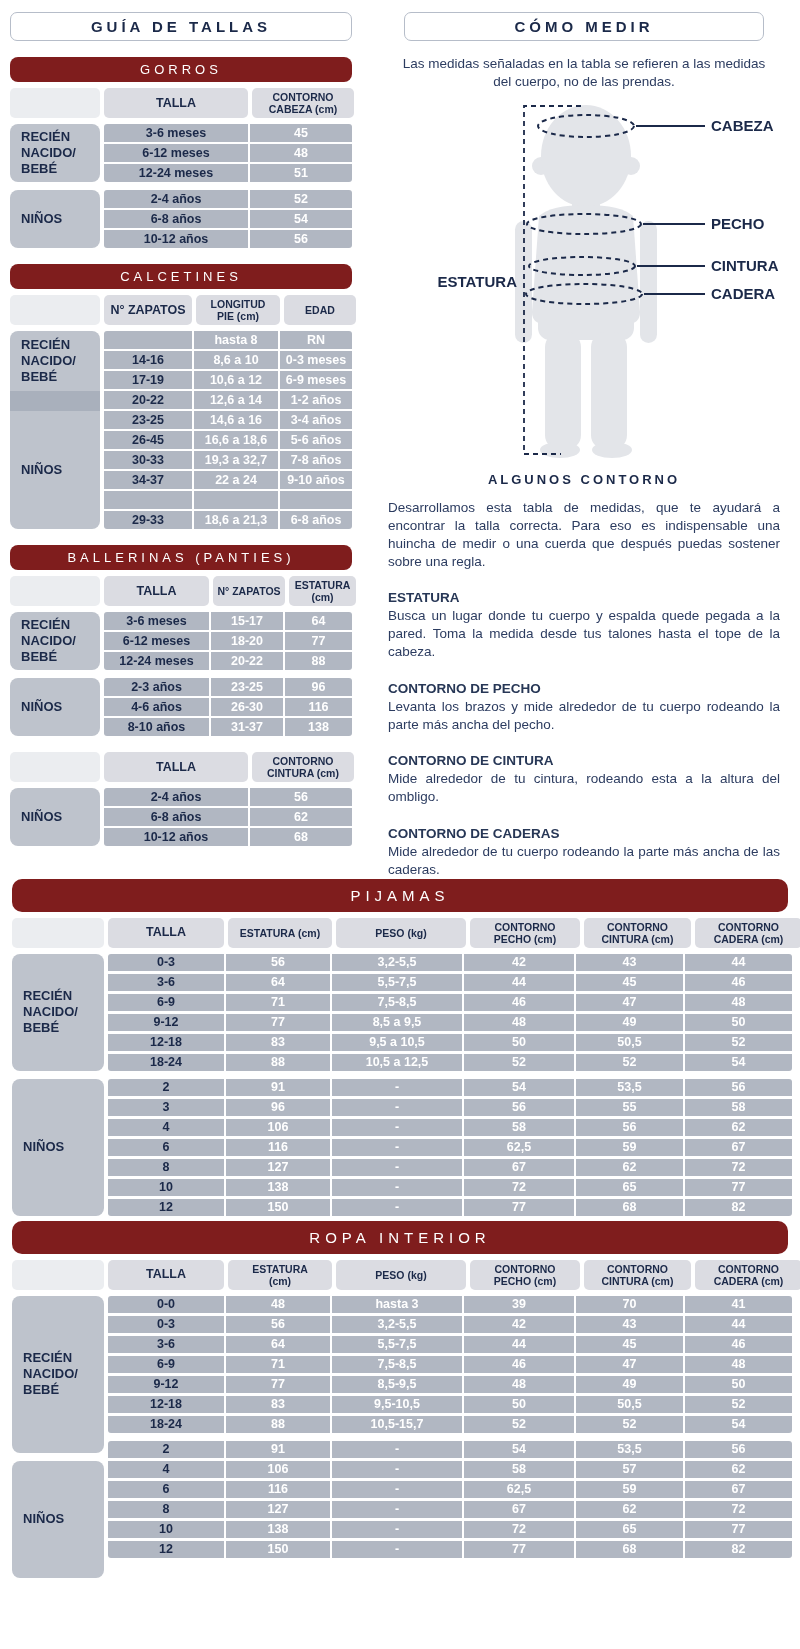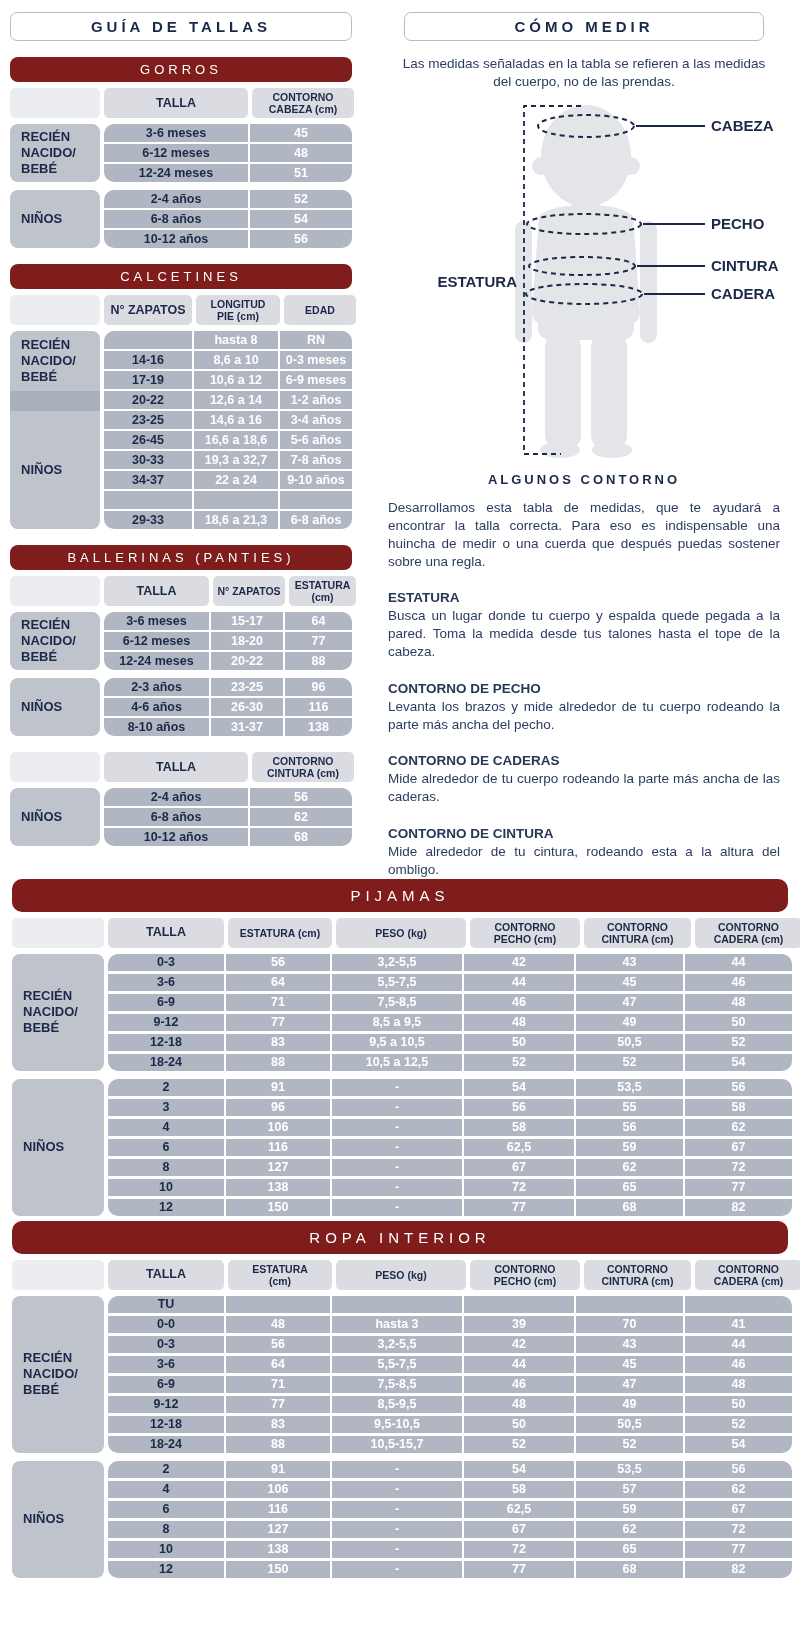--- a/index.html
+++ b/index.html
@@ -34,21 +34,21 @@
   .tbl-left{ display:flex; flex-direction:column; row-gap:var(--ggap); }
   .lblock{
     background:#bec3cc; border-radius:8px; color:#1b2949; font-weight:bold;
     font-size:13px; line-height:1.25; padding:4px 6px 4px 11px;
     display:flex; align-items:center; white-space:pre-line; overflow:hidden;
   }
   .lblock.joined{ padding:0; flex-direction:column; align-items:stretch; }
   .lseg{ display:flex; align-items:center; padding:4px 6px 4px 11px; white-space:pre-line; }
   .lseg.dark{ background:#a9b0bc; }
   .tbl-rows{ display:flex; flex-direction:column; row-gap:var(--ggap); }
-  .grp{ display:flex; flex-direction:column; row-gap:var(--rgap); border-radius:10px; overflow:hidden;align-items:flex-end; }
+  .grp{ display:flex; flex-direction:column; row-gap:var(--rgap); border-radius:3px; overflow:hidden;align-items:flex-end; }
   .row{ display:grid; grid-template-columns:var(--cols); column-gap:2px; }
   .cell{
     background:#b1b7c2; height:var(--rh); display:flex; align-items:center; justify-content:center;
     font-weight:bold; font-size:12.5px;
   }
   .cell.c0{ color:#1b2949; }
   .cell.cw{ color:#fff; }
 
   
   .t-gorros     { --cols:144px 102px; }
@@ -332,26 +332,26 @@
 
       <div class="advice">
         <h4>ESTATURA</h4>
         <p class="just">Busca un lugar donde tu cuerpo y espalda quede pegada a la pared. Toma la medida desde tus talones hasta el tope de la cabeza.</p>
       </div>
       <div class="advice">
         <h4>CONTORNO DE PECHO</h4>
         <p class="just">Levanta los brazos y mide alrededor de tu cuerpo rodeando la parte más ancha del pecho.</p>
       </div>
       <div class="advice">
+        <h4>CONTORNO DE CINTURA</h4>
+        <p class="just">Mide alrededor de tu cintura, rodeando esta a la altura del ombligo.</p>
+      </div>
+      <div class="advice">
         <h4>CONTORNO DE CADERAS</h4>
         <p class="just">Mide alrededor de tu cuerpo rodeando la parte más ancha de las caderas.</p>
-      </div>
-      <div class="advice">
-        <h4>CONTORNO DE CINTURA</h4>
-        <p class="just">Mide alrededor de tu cintura, rodeando esta a la altura del ombligo.</p>
       </div>
     </div>
   </div>
 
   <section class="tbl tbl-wide t-pijamas">
       <div class="tbl-title">PIJAMAS</div>
       <div class="tbl-head">
         <div class="th spacer"></div>
         <div class="th th-first">TALLA</div>
         <div class="th">ESTATURA (cm)</div>
@@ -500,28 +500,20 @@
       <div class="tbl-body">
         <div class="tbl-left">
           <div class="lblock" style="height: 157px;">RECIÉN
 NACIDO/
 BEBÉ</div>
           <div class="lblock" style="height: 117px;">NIÑOS</div>
         </div>
         <div class="tbl-rows">
           <div class="grp">
             <div class="row">
-              <div class="cell c0">TU</div>
-              <div class="cell cw"></div>
-              <div class="cell cw"></div>
-              <div class="cell cw"></div>
-              <div class="cell cw"></div>
-              <div class="cell cw"></div>
-            </div>
-            <div class="row">
               <div class="cell c0">0-0</div>
               <div class="cell cw">48</div>
               <div class="cell cw">hasta 3</div>
               <div class="cell cw">39</div>
               <div class="cell cw">70</div>
               <div class="cell cw">41</div>
             </div>
             <div class="row">
               <div class="cell c0">0-3</div>
               <div class="cell cw">56</div>

